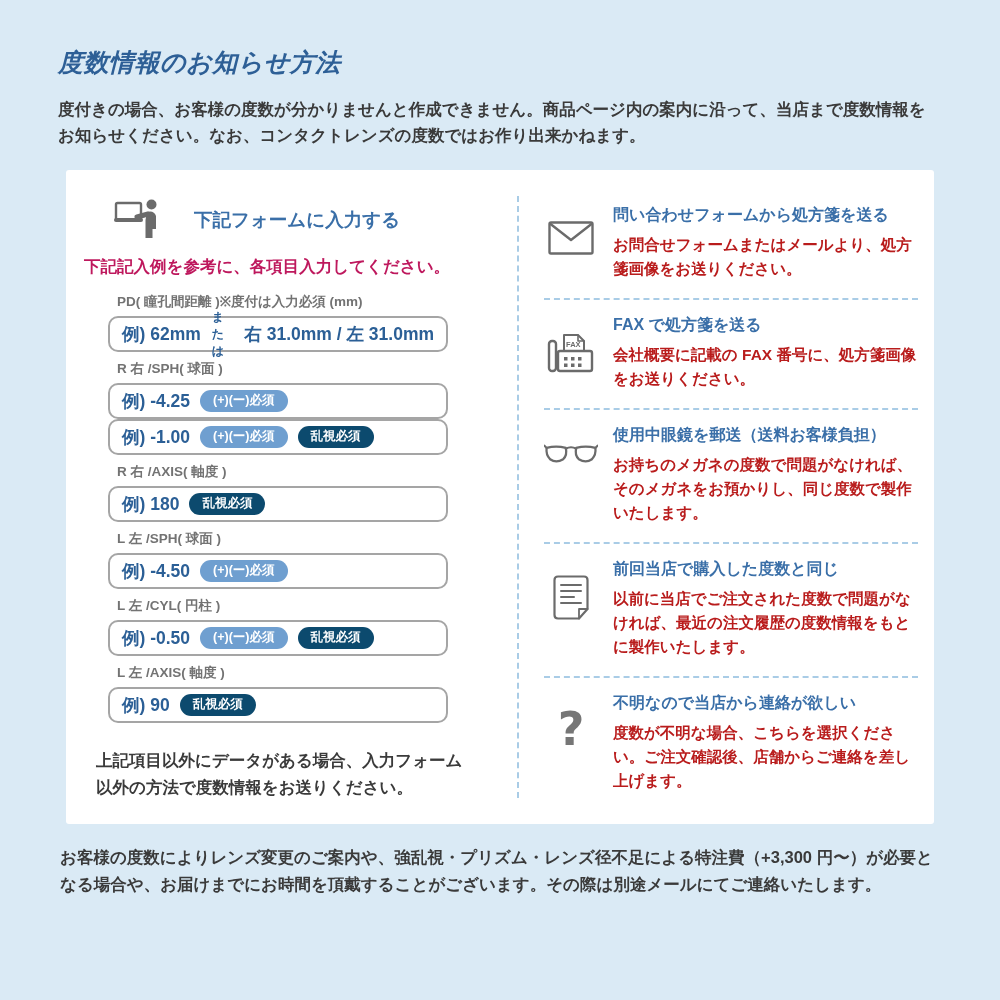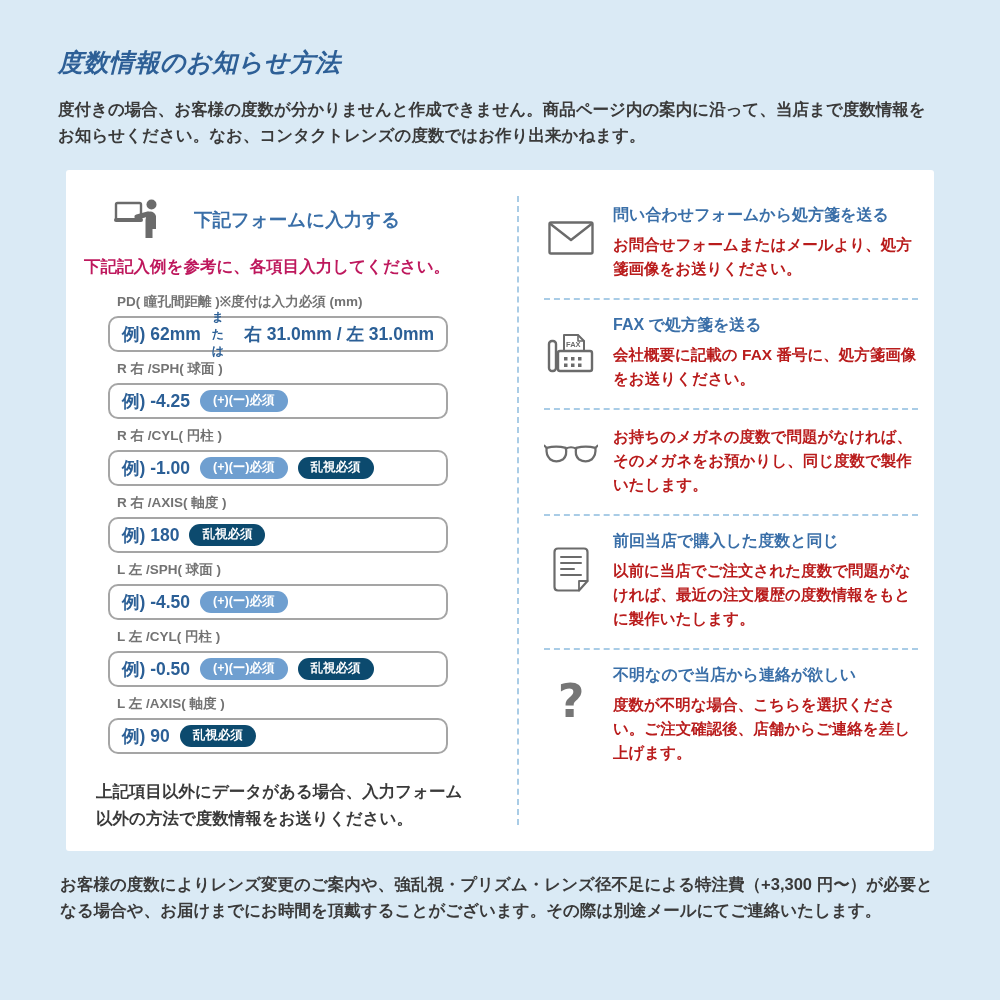--- a/index.html
+++ b/index.html
@@ -112,21 +112,20 @@
           <span class="field-connector">または</span>
           <span class="field-value">右 31.0mm / 左 31.0mm</span>
         </div>
 
         <div class="field-label">R 右 /SPH( 球面 )</div>
         <div class="field-box">
           <span class="field-value">例) -4.25</span>
           <span class="pill pill-blue">(+)(ー)必須</span>
         </div>
 
-        <div class="field-label">R 右 /CYL( 円柱 )</div>
         <div class="field-box">
           <span class="field-value">例) -1.00</span>
           <span class="pill pill-blue">(+)(ー)必須</span>
           <span class="pill pill-orange">乱視必須</span>
         </div>
 
         <div class="field-label">R 右 /AXIS( 軸度 )</div>
         <div class="field-box">
           <span class="field-value">例) 180</span>
           <span class="pill pill-orange">乱視必須</span>
@@ -197,20 +196,21 @@
         <div class="method-icon">
           <svg width="62" height="26" viewBox="0 0 62 26">
             <path class="st" d="M3,6 Q14,3 25,6 Q27,14 22,19 Q14,24 7,19 Q2,14 3,6 Z" style="stroke-width:2.6"></path>
             <path class="st" d="M37,6 Q48,3 59,6 Q60,14 55,19 Q48,24 40,19 Q35,14 37,6 Z" style="stroke-width:2.6"></path>
             <path class="st" d="M25,7 Q31,3.5 37,7" style="stroke-width:2.4"></path>
             <path class="st" d="M3,6 L0.5,3.5" style="stroke-width:2.4"></path>
             <path class="st" d="M59,6 L61.5,3.5" style="stroke-width:2.4"></path>
           </svg>
         </div>
         <div class="method-text">
+          <p class="method-title">使用中眼鏡を郵送（送料お客様負担）</p>
           <p class="method-body">お持ちのメガネの度数で問題がなければ、そのメガネをお預かりし、同じ度数で製作いたします。</p>
         </div>
       </div>
 
       <div class="method">
         <div class="method-icon">
           <svg width="38" height="46" viewBox="0 0 38 46">
             <path class="st" d="M6,1.5 H32 Q35.5,1.5 35.5,5 V34 L27,43.5 H6 Q2.5,43.5 2.5,40 V5 Q2.5,1.5 6,1.5 Z" style="stroke-width:2.2"></path>
             <polyline class="st" points="35.5,34 27,34 27,43.5" style="stroke-width:1.8"></polyline>
             <line class="st" x1="9" y1="10" x2="29" y2="10" style="stroke-width:2"></line>

